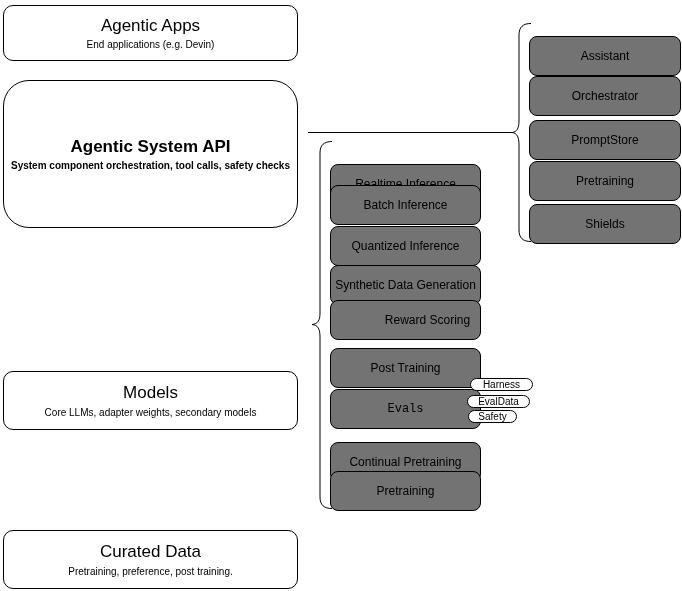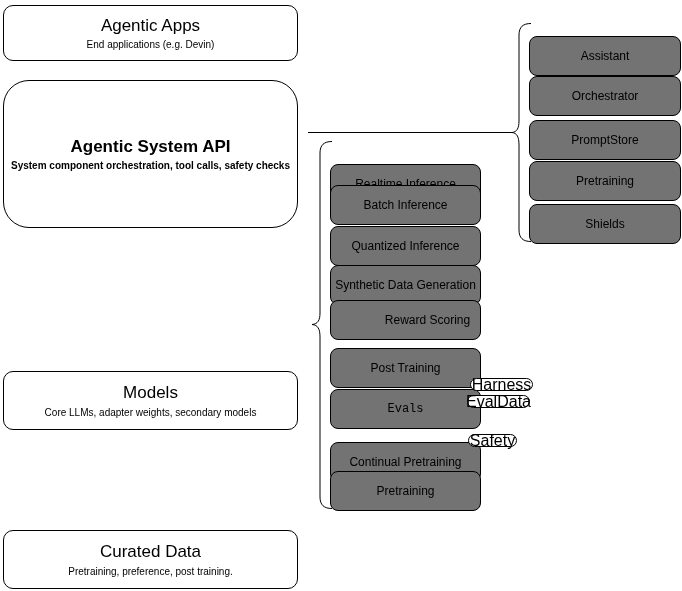--- a/index.html
+++ b/index.html
@@ -57,21 +57,21 @@
   .pill {
     position: absolute;
     height: 13px;
     box-sizing: border-box;
     border: 1px solid #000000;
     border-radius: 7px;
     background: #ffffff;
     display: flex;
     align-items: center;
     justify-content: center;
-    font-size: 16px;
+    font-size: 10px;
     line-height: 11px;
   }
 </style>
 </head>
 <body>
 
 <div id="canvas">
 
   <svg id="brace-layer" width="682" height="591" viewBox="0 0 682 591">
     <path d="M 308 132.5 L 512 132.5" stroke="#000000" stroke-width="1" fill="none"></path>
@@ -114,15 +114,15 @@
   <div class="mbox" style="top:471px;">Pretraining</div>
 
   <div class="rbox" style="top:36px;">Assistant</div>
   <div class="rbox" style="top:76px;">Orchestrator</div>
   <div class="rbox" style="top:120px;">PromptStore</div>
   <div class="rbox" style="top:161px;">Pretraining</div>
   <div class="rbox" style="top:204px;">Shields</div>
 
   <div class="pill" style="left:470px; top:378px; width:63px;">Harness</div>
   <div class="pill" style="left:467px; top:395px; width:63px;">EvalData</div>
-  <div class="pill" style="left:468px; top:410px; width:49px;margin-top:24px;">Safety</div>
+  <div class="pill" style="left:468px; top:410px; width:49px;">Safety</div>
 
 </div>
 
 </body></html>

